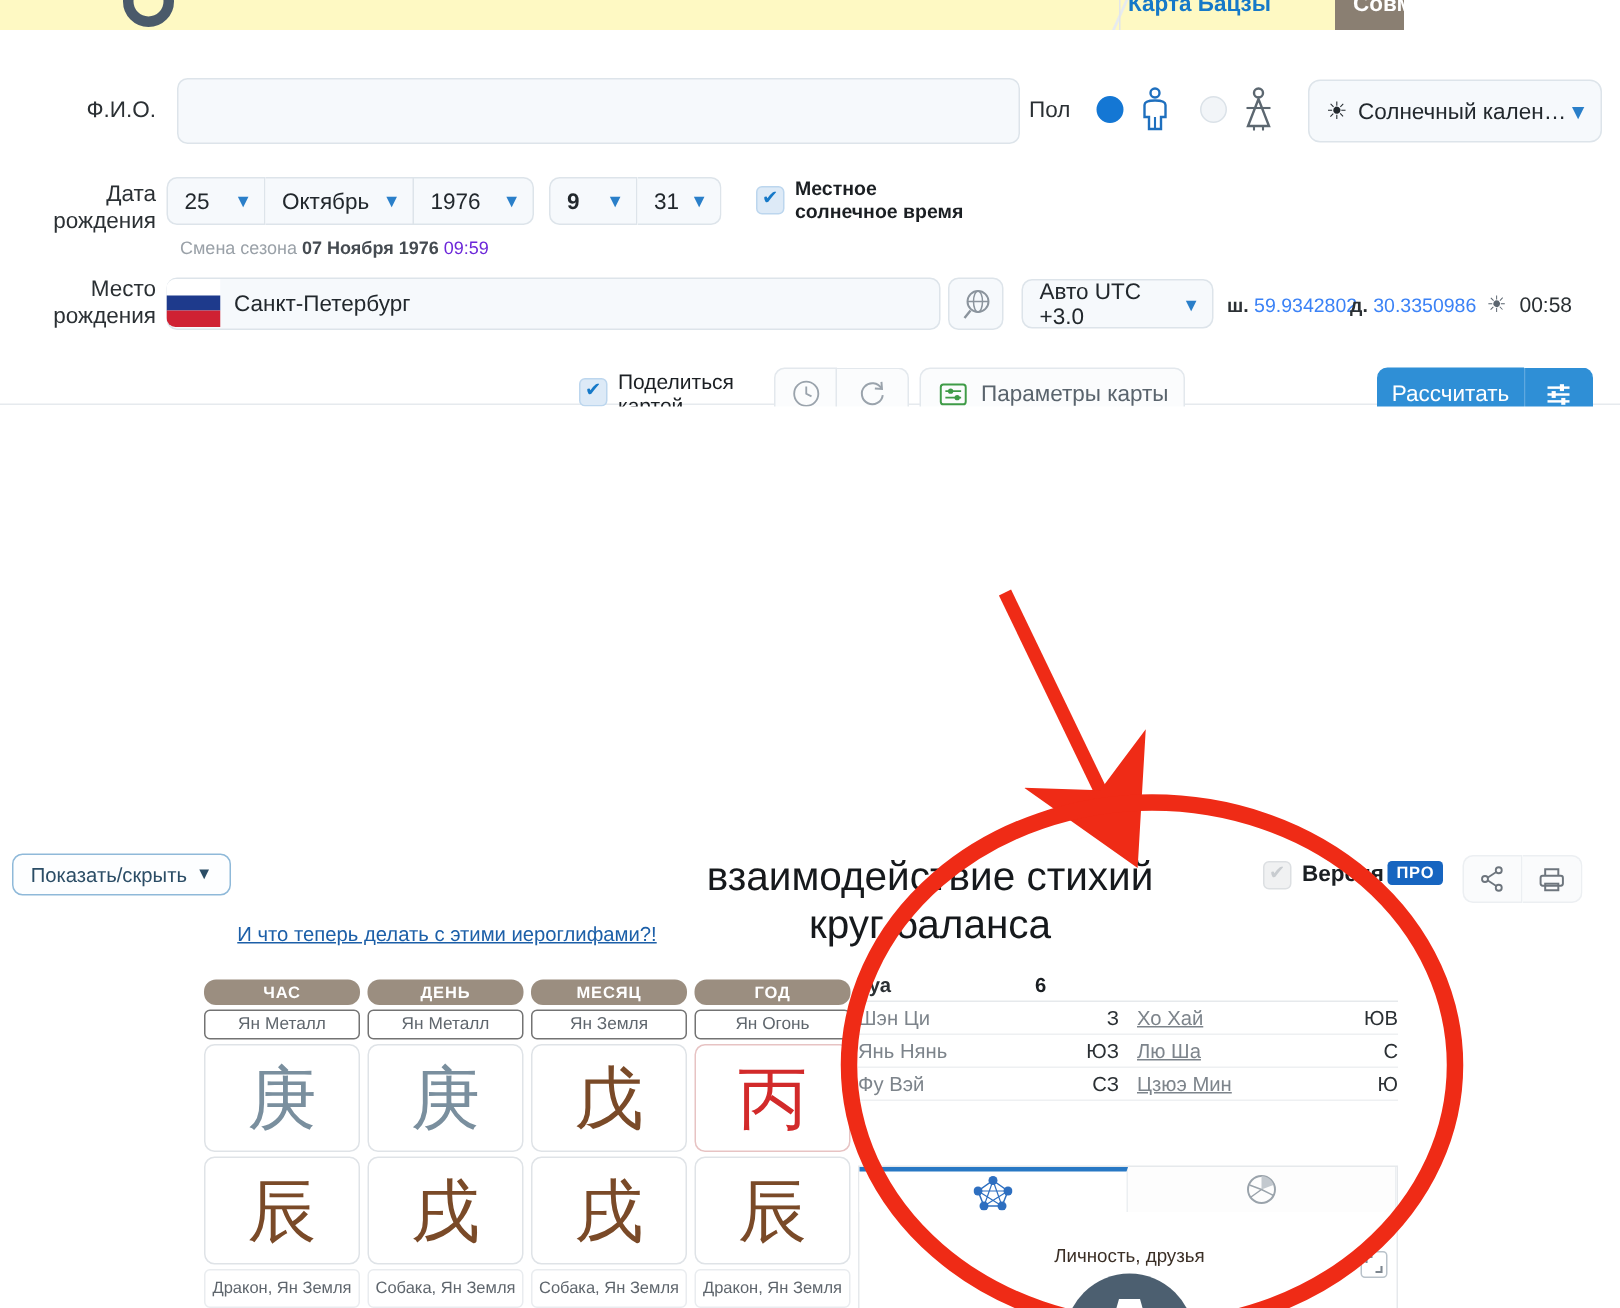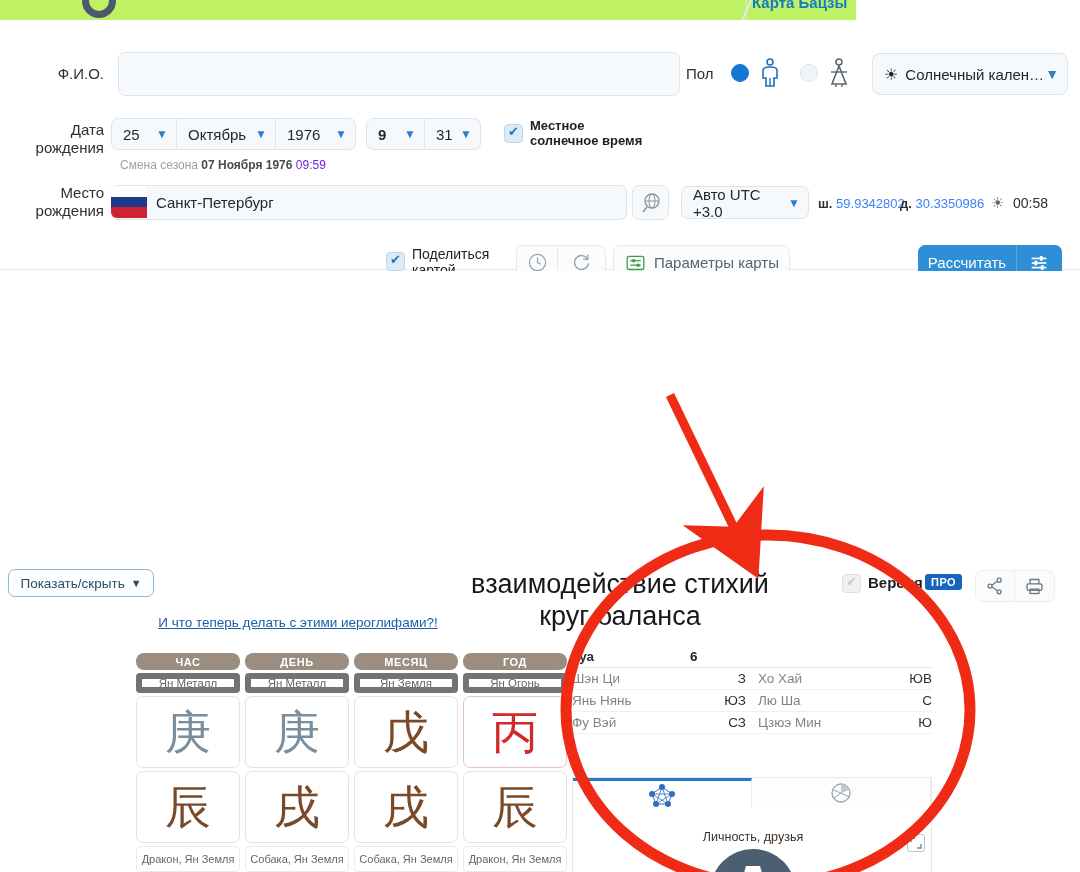--- a/index.html
+++ b/index.html
@@ -5,21 +5,21 @@
   * { box-sizing: border-box; margin: 0; padding: 0; }
   html, body {
     width: 1080px; height: 872px;
     font-family: "Liberation Sans", sans-serif;
     background: #ffffff;
     overflow: hidden;
   }
   #root { position: relative; width: 1080px; height: 872px; }
 
   
-  .topstrip { position:absolute; left:0; top:0; width:856px; height:20px; background:#bef264; overflow:hidden; }
+  .topstrip { position:absolute; left:0; top:0; width:936px; height:20px; background:#fef9c3; overflow:hidden; }
   .topstrip .circ { position:absolute; left:82px; top:-16px; width:34px; height:34px; border-radius:50%;
                     border:7px solid #4a5a6a; }
   .topstrip .tabline { position:absolute; left:600px; top:0; width:480px; height:20px; }
   .tab-cut { position:absolute; top:-14px; height:34px; line-height:34px; font-size:15px; font-weight:bold; }
   .tab-cut.a { left:152px; color:#1679c8; }
   .tab-cut.b { left:290px; color:#ffffff; background:#8a7f72; padding:0 12px; }
   .topstrip .sep { position:absolute; left:746px; top:0; width:1px; height:20px; background:#e2e6ea; }
   .topstrip .swoosh { position:absolute; left:690px; top:-10px; width:60px; height:30px;
                       border-right:2px solid #e7ebef; transform:skewX(-24deg); }
 
@@ -90,39 +90,39 @@
          font-weight:bold; border-radius:3px; padding:2px 6px; letter-spacing:.5px; }
   .icbtn { position:absolute; width:40px; height:32px; background:#fafbfc; border:1px solid #eceff2;
            display:flex; align-items:center; justify-content:center; }
 
   
   .bazi { position:absolute; left:136px; top:382px; width:434px; }
   .bcols { display:flex; gap:5px; }
   .bcol { width:104px; }
   .bhead { height:17px; background:#9b8e80; border-radius:8px; color:#fff; font-size:11px;
            font-weight:bold; letter-spacing:.6px; display:flex; align-items:center; justify-content:center; }
-  .bsub { height:20px; border:6px solid #737373; border-radius:4px; margin-top:3px; font-size:11.5px;
+  .bsub { height:20px; border:1px solid #737373; border-radius:4px; margin-top:3px; font-size:11.5px;
           color:#5f666d; display:flex; align-items:center; justify-content:center; background:#fff; }
   .bchar { height:72px; border:1px solid #dfe3e7; border-radius:7px; margin-top:3px;
            display:flex; align-items:center; justify-content:center;
            font-size:46px; font-family:"DejaVu Sans", sans-serif; line-height:1; }
   .bchar.yr1 { border-color:#e7c3c3; }
   .bsub2 { height:26px; border:1px solid #e9ecef; border-radius:4px; margin-top:3px; font-size:11px;
            color:#5f666d; display:flex; align-items:center; justify-content:center; text-align:center;
            background:#fff; line-height:12px; padding:0 2px; }
   .c-metal { color:#7a8f9e; } .c-earth { color:#7a4a28; } .c-fire { color:#d22a2a; }
 
   
   .gua { position:absolute; left:572px; top:378px; width:360px; font-size:13.5px; }
   .gua .hd { display:flex; border-bottom:1px solid #e6e9ec; padding-bottom:3px; }
   .gua .hd .n { font-weight:bold; color:#2b3034; }
   .gua .hd .v { margin-left:96px; font-weight:bold; color:#1b1f23; }
   .gr { display:flex; border-bottom:1px solid #eef0f2; height:22px; align-items:center; color:#7d848b; }
   .gr .a { width:144px; } .gr .b { width:42px; text-align:right; color:#2b3034; padding-right:12px; }
-  .gr .c { width:118px; } .gr .d { flex:1; text-align:right; color:#2b3034; }
+  .gr .c { width:118px;text-decoration:underline; } .gr .d { flex:1; text-align:right; color:#2b3034; }
 
   
   .wheel-card { position:absolute; left:572px; top:506px; width:360px; height:330px;
                 background:#fff; border:1px solid #e6e9ec; }
   .wtabs { display:flex; height:30px; }
   .wtab { flex:1; border-right:1px solid #eceff2; display:flex; align-items:center; justify-content:center;
           background:#fdfdfd; }
   .wtab.active { border-top:3px solid #2878c4; background:#fff; }
   .expand { position:absolute; right:6px; top:56px; width:18px; height:18px; border:1px solid #b9c2ca;
             border-radius:3px; background:#fff; }

